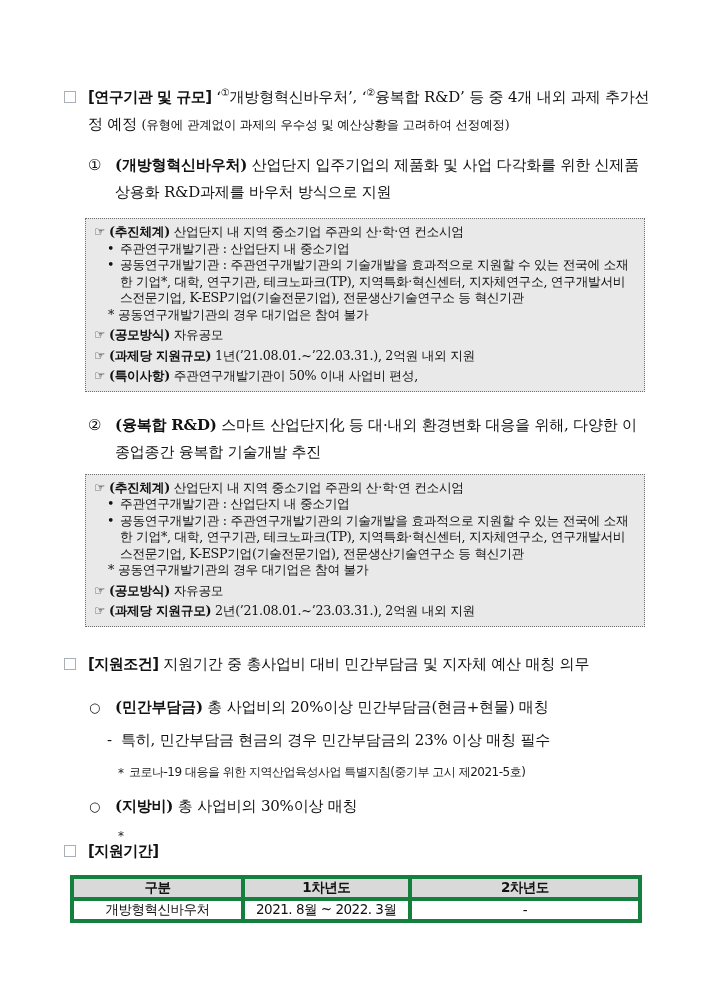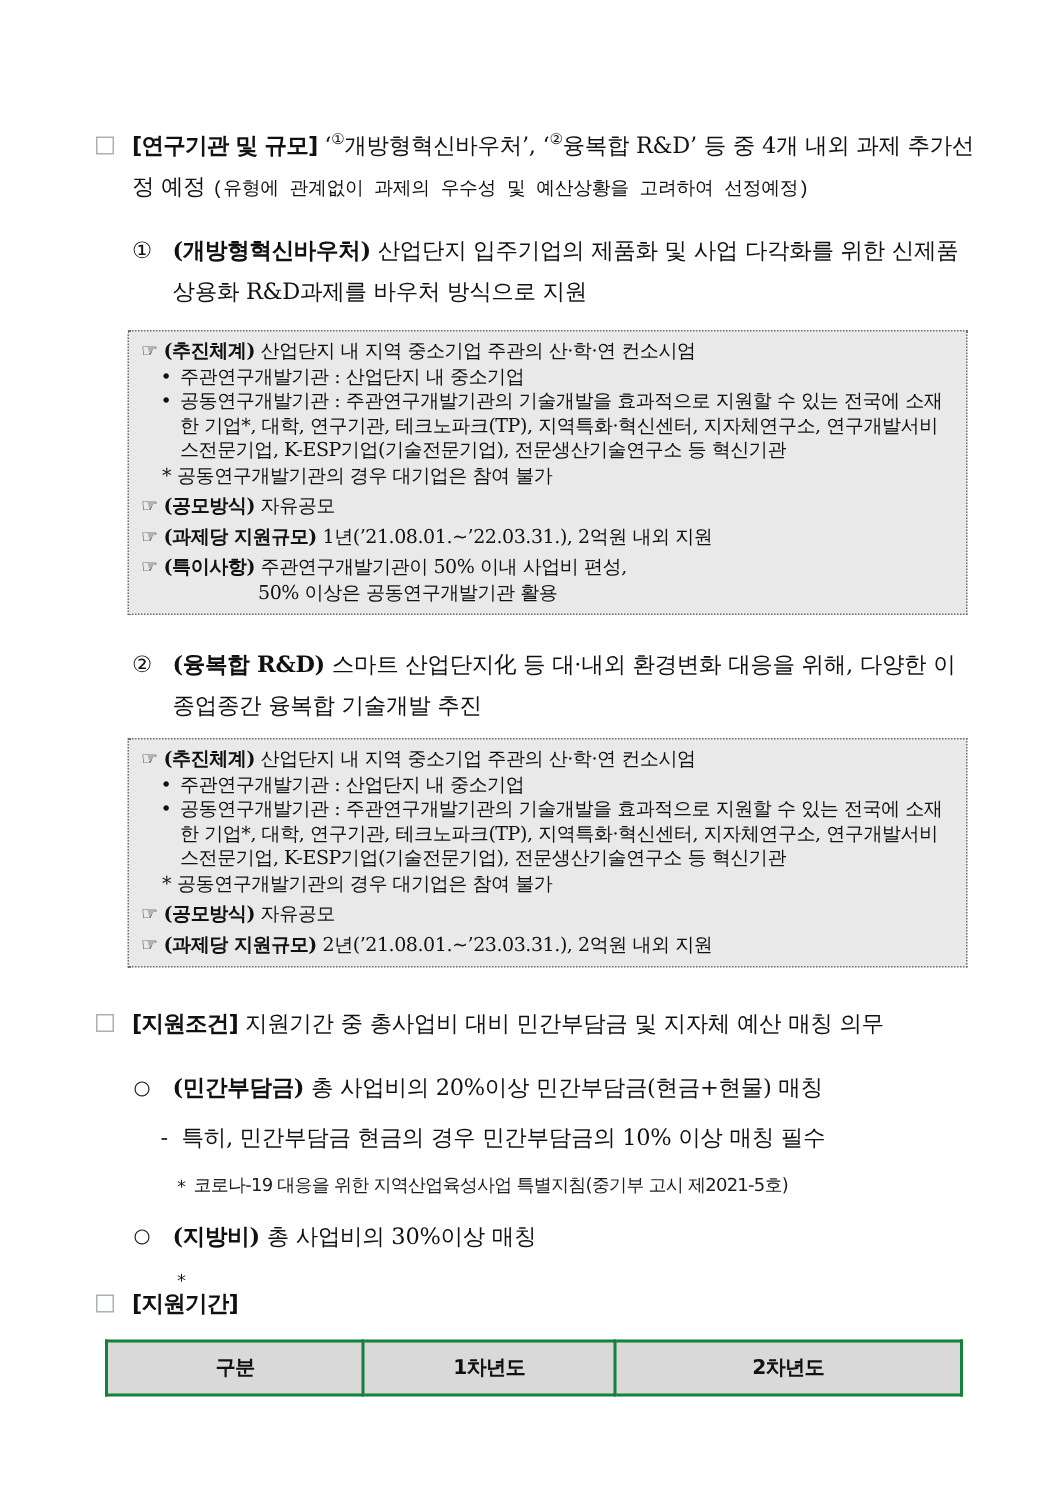--- a/index.html
+++ b/index.html
@@ -18,21 +18,21 @@
   .chk {
     position:absolute; left:1px; top:7px;
     width:12px; height:12px;
     border:1.6px solid #a9b0b8;
     background:#fff;
     display:inline-block;
   }
   .sec-title { font-family:"DejaVu Sans","Liberation Sans",sans-serif; font-weight:bold; font-size:15px; letter-spacing:-0.5px; }
   .b { font-weight:bold; }
   .sup { font-size:10px; vertical-align:super; line-height:0; }
-  .small-note { font-size:12.5px;font-family:Liberation Mono, monospace; }
+  .small-note { font-size:12.5px; }
 
   
   .item { position:relative; padding-left:52px; font-size:15px; line-height:27px; letter-spacing:-0.2px; }
   .item .marker { position:absolute; left:25px; top:0; }
 
   
   .gbox {
     margin-left:22px; width:560px;
     background:#e9e9e9;
     border:1px dotted #6f6f6f;
@@ -59,22 +59,22 @@
 
   
   table.period {
     margin-left:7px; width:572px;
     border-collapse:collapse;
     font-family:"DejaVu Sans","Liberation Sans",sans-serif;
     font-size:13.5px; letter-spacing:-0.5px;
     border:2px solid #000;
   }
   table.period th, table.period td {
-    border:2px solid #15803d;
-    height:36px; text-align:center; vertical-align:middle;
+    border:4px solid #15803d;
+    height:22px; text-align:center; vertical-align:middle;
     font-weight:normal;
   }
   table.period th { background:#d9d9d9; font-weight:bold; }
   .col1 { width:172px; } .col2 { width:168px;margin-left:28px; } .col3 { width:232px; }
 
   
   .mb14 { margin-bottom:14px; } .mb12 { margin-bottom:12px; }
   .mb20 { margin-bottom:20px; } .mb8 { margin-bottom:8px; }
   .mb24 { margin-bottom:24px; } .mb18 { margin-bottom:18px; }
   .mb6 { margin-bottom:6px; } .mb10 { margin-bottom:10px; }
@@ -116,21 +116,20 @@
       <span class="bicon">☞</span>
       <span class="b">(공모방식)</span><span> 자유공모</span>
     </div>
     <div class="brow hand">
       <span class="bicon">☞</span>
       <span class="b">(과제당 지원규모)</span><span> 1년(’21.08.01.~’22.03.31.), 2억원 내외 지원</span>
     </div>
     <div class="brow hand">
       <span class="bicon">☞</span>
       <span class="b">(특이사항)</span><span> 주관연구개발기관이 50% 이내 사업비 편성,</span>
-      <div class="cont2">50% 이상은 공동연구개발기관 활용</div>
     </div>
   </div>
 
   <div class="item mb8">
     <span class="marker">②</span>
     <span class="b">(융복합 R&amp;D)</span><span> 스마트 산업단지化 등 대·내외 환경변화 대응을 위해, 다양한 이종업종간 융복합 기술개발 추진</span>
   </div>
 
   <div class="gbox mb24">
     <div class="brow hand first">
@@ -164,21 +163,21 @@
     <span class="sec-title">[지원조건]</span><span> 지원기간 중 총사업비 대비 민간부담금 및 지자체 예산 매칭 의무</span>
   </div>
 
   <div class="citem mb6">
     <span class="marker">○</span>
     <span class="b">(민간부담금)</span><span> 총 사업비의 20%이상 민간부담금(현금+현물) 매칭</span>
   </div>
 
   <div class="dashitem mb10">
     <span class="marker">-</span>
-    <span>특히, 민간부담금 현금의 경우 민간부담금의 10% 이상 매칭 필수</span>
+    <span>특히, 민간부담금 현금의 경우 민간부담금의 23% 이상 매칭 필수</span>
   </div>
 
   <div class="noteitem mb12">
     <span class="marker">*</span>
     <span>코로나-19 대응을 위한 지역산업육성사업 특별지침(중기부 고시 제2021-5호)</span>
   </div>
 
   <div class="citem mb6">
     <span class="marker">○</span>
     <span class="b">(지방비)</span><span> 총 사업비의 30%이상 매칭</span>
@@ -193,16 +192,21 @@
     <span class="sec-title">[지원기간]</span>
   </div>
 
   <table class="period">
     <tbody>
         <tr>
       <th class="col1">구분</th>
       <th class="col2">1차년도</th>
       <th class="col3">2차년도</th>
     </tr>
+    <tr>
+      <td>개방형혁신바우처</td>
+      <td>2021. 8월 ~ 2022. 3월</td>
+      <td>-</td>
+    </tr>
   </tbody>
     </table>
 
 </div>
 
 </body></html>

